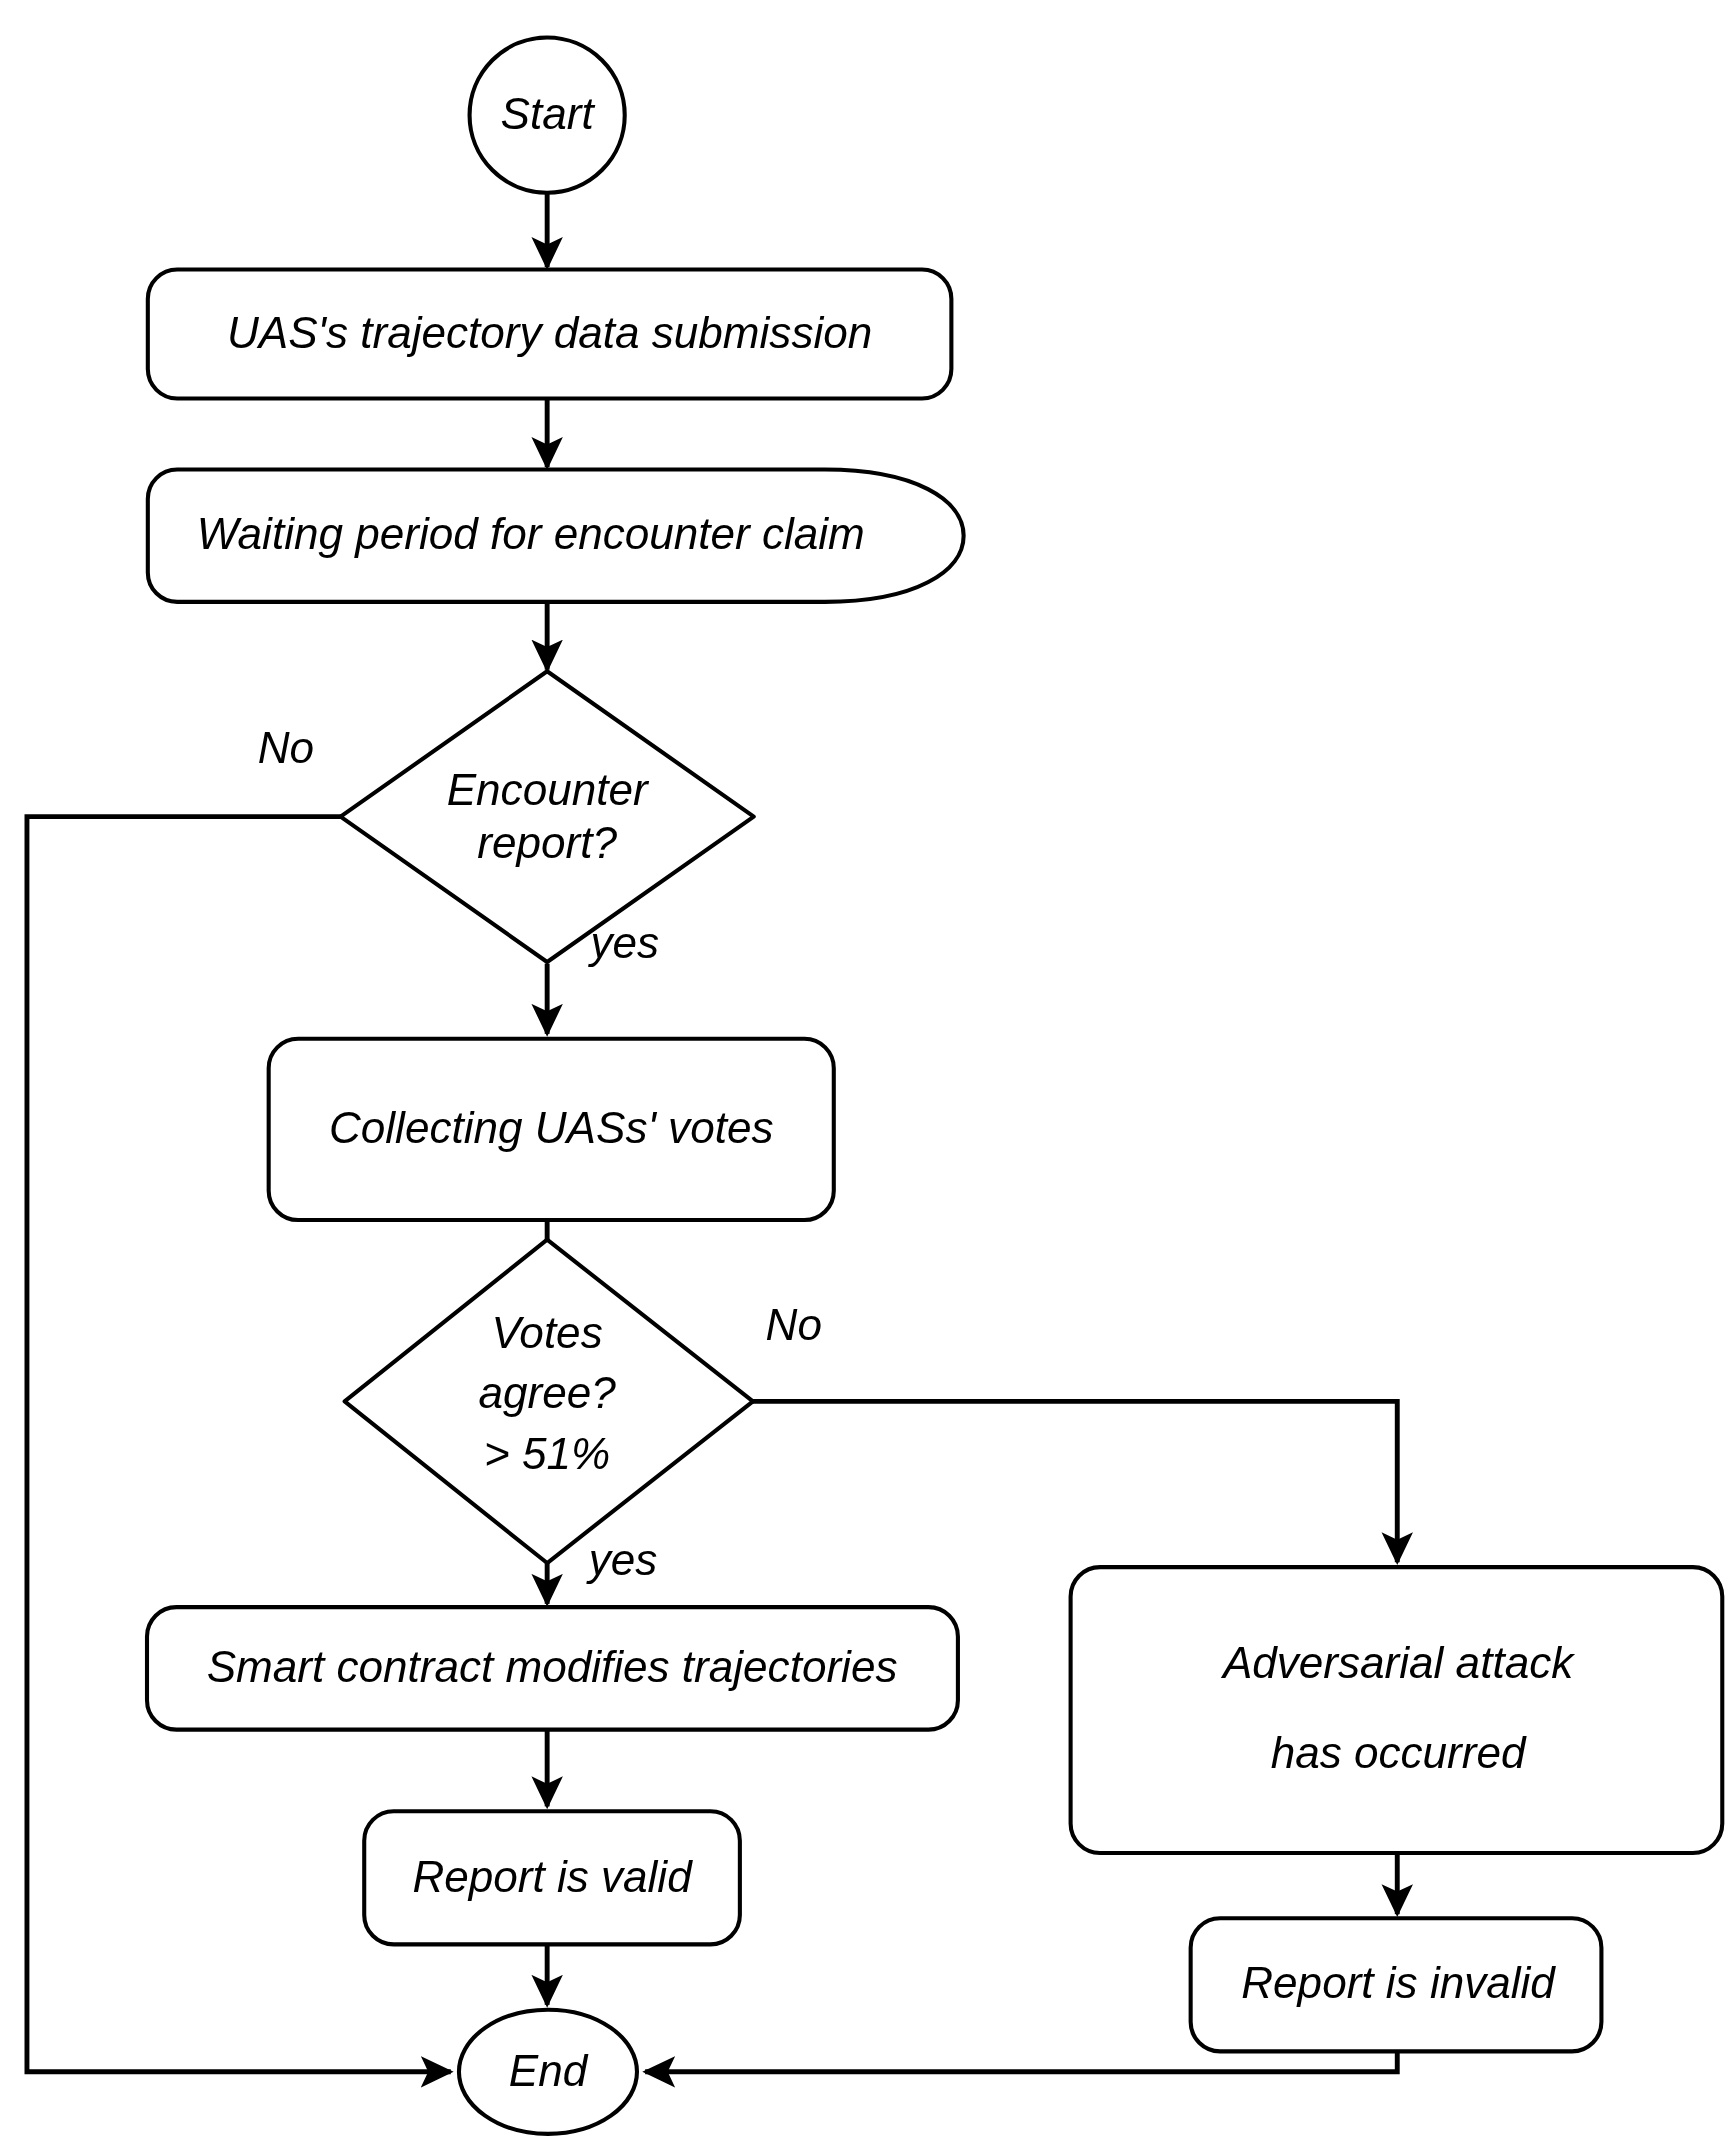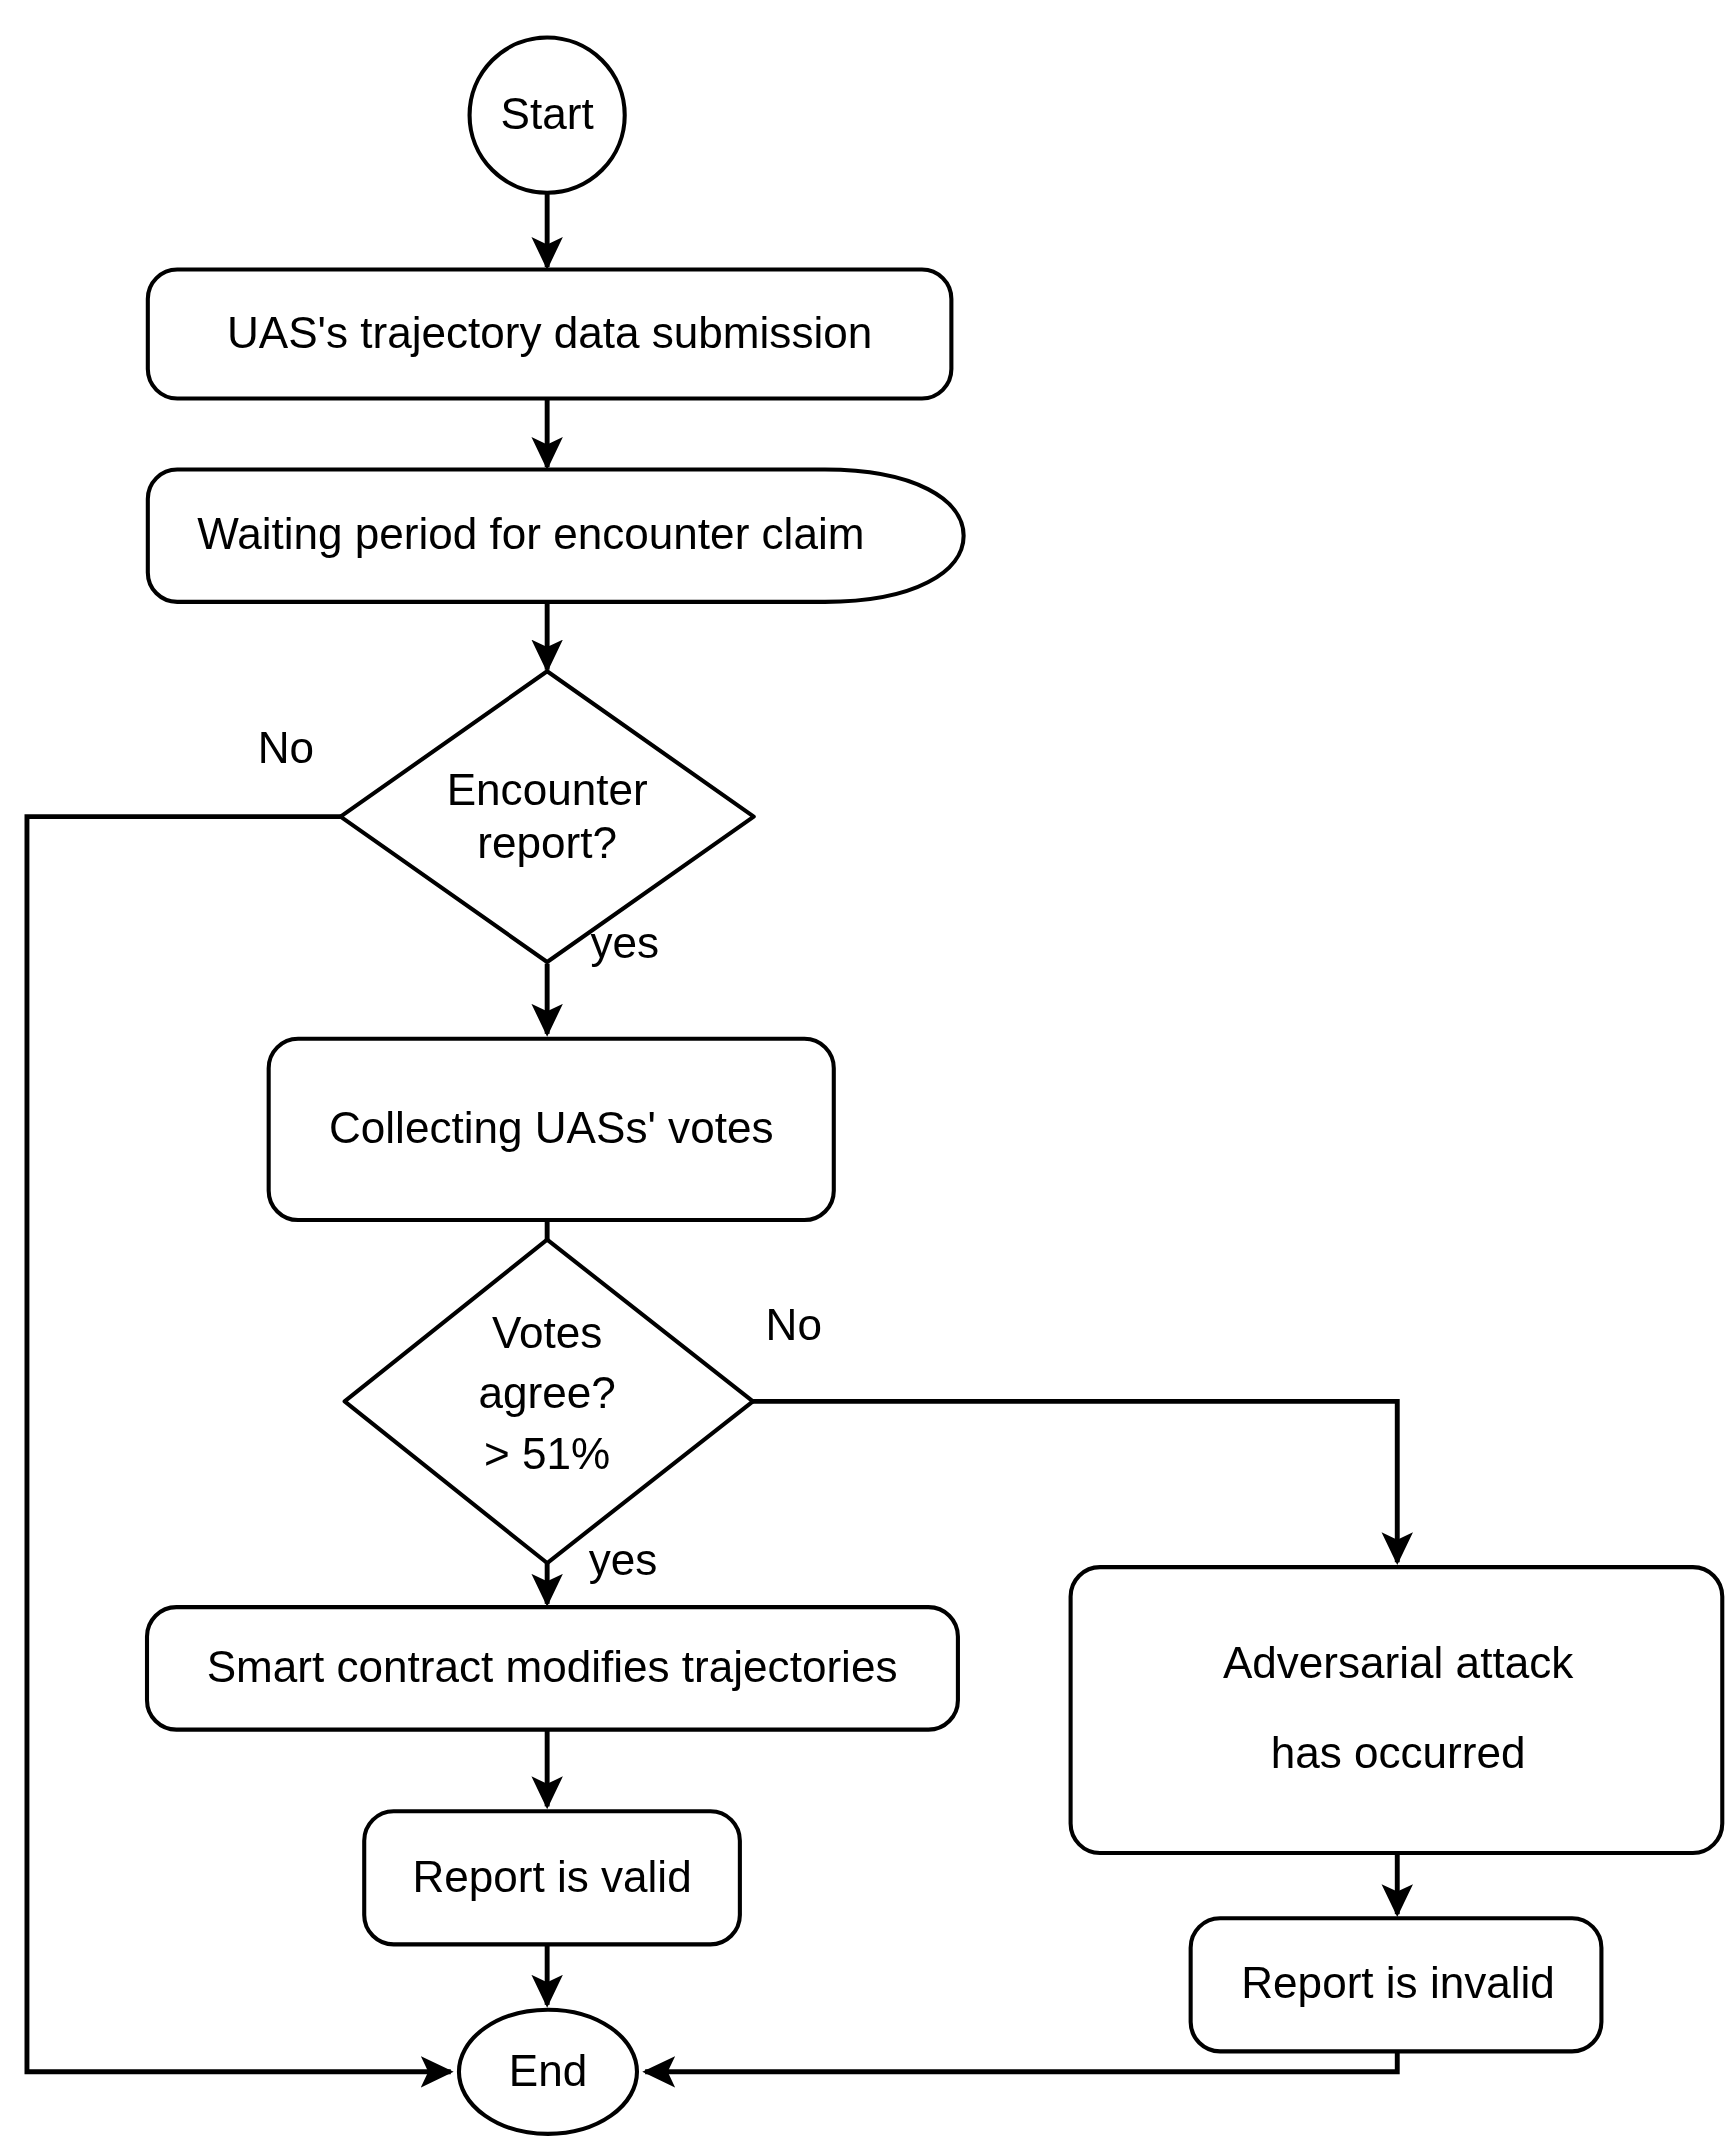--- a/index.html
+++ b/index.html
@@ -12,20 +12,21 @@
     font-family: "Liberation Sans", sans-serif;
     width: 1728px;
     height: 2151px;
     overflow: hidden;
   }
   #flow-root {
     position: relative;
     width: 1728px;
     height: 2151px;
     background: #ffffff;
+    font-style: italic;
   }
   svg#flow-svg {
     display: block;
     width: 1728px;
     height: 2151px;
   }
   .node-shape {
     fill: #ffffff;
     stroke: #000000;
     stroke-width: 5;

